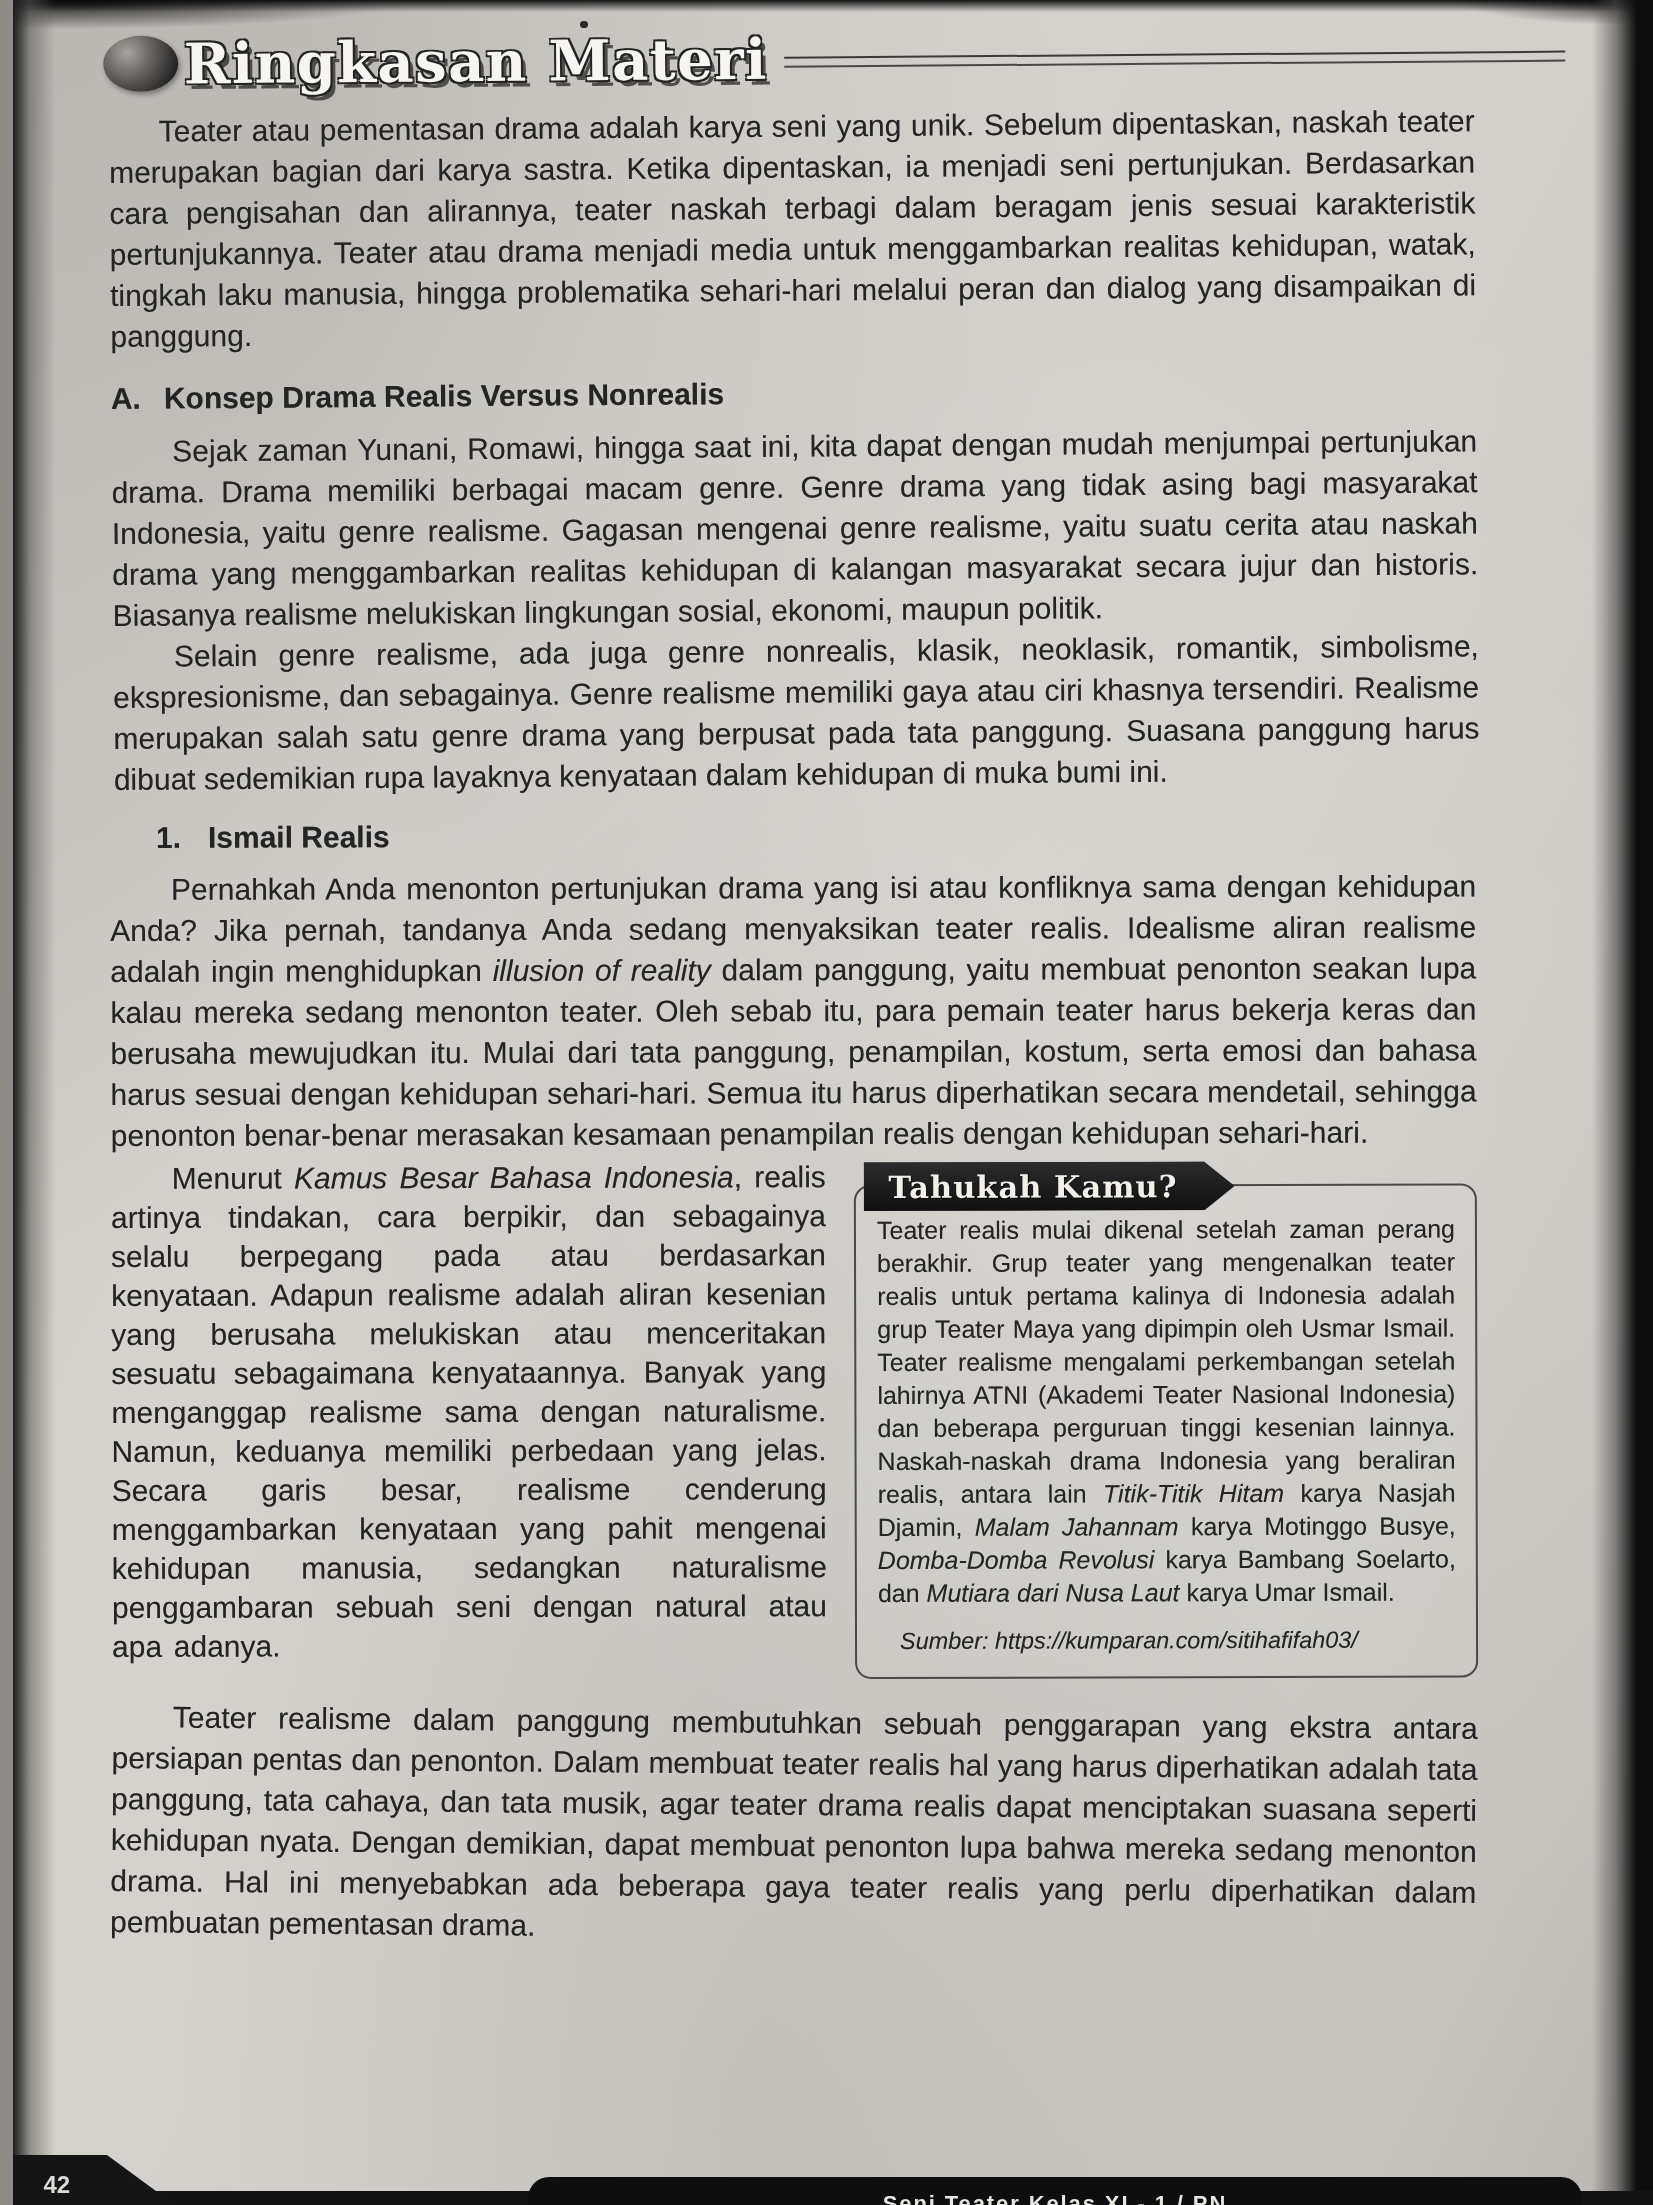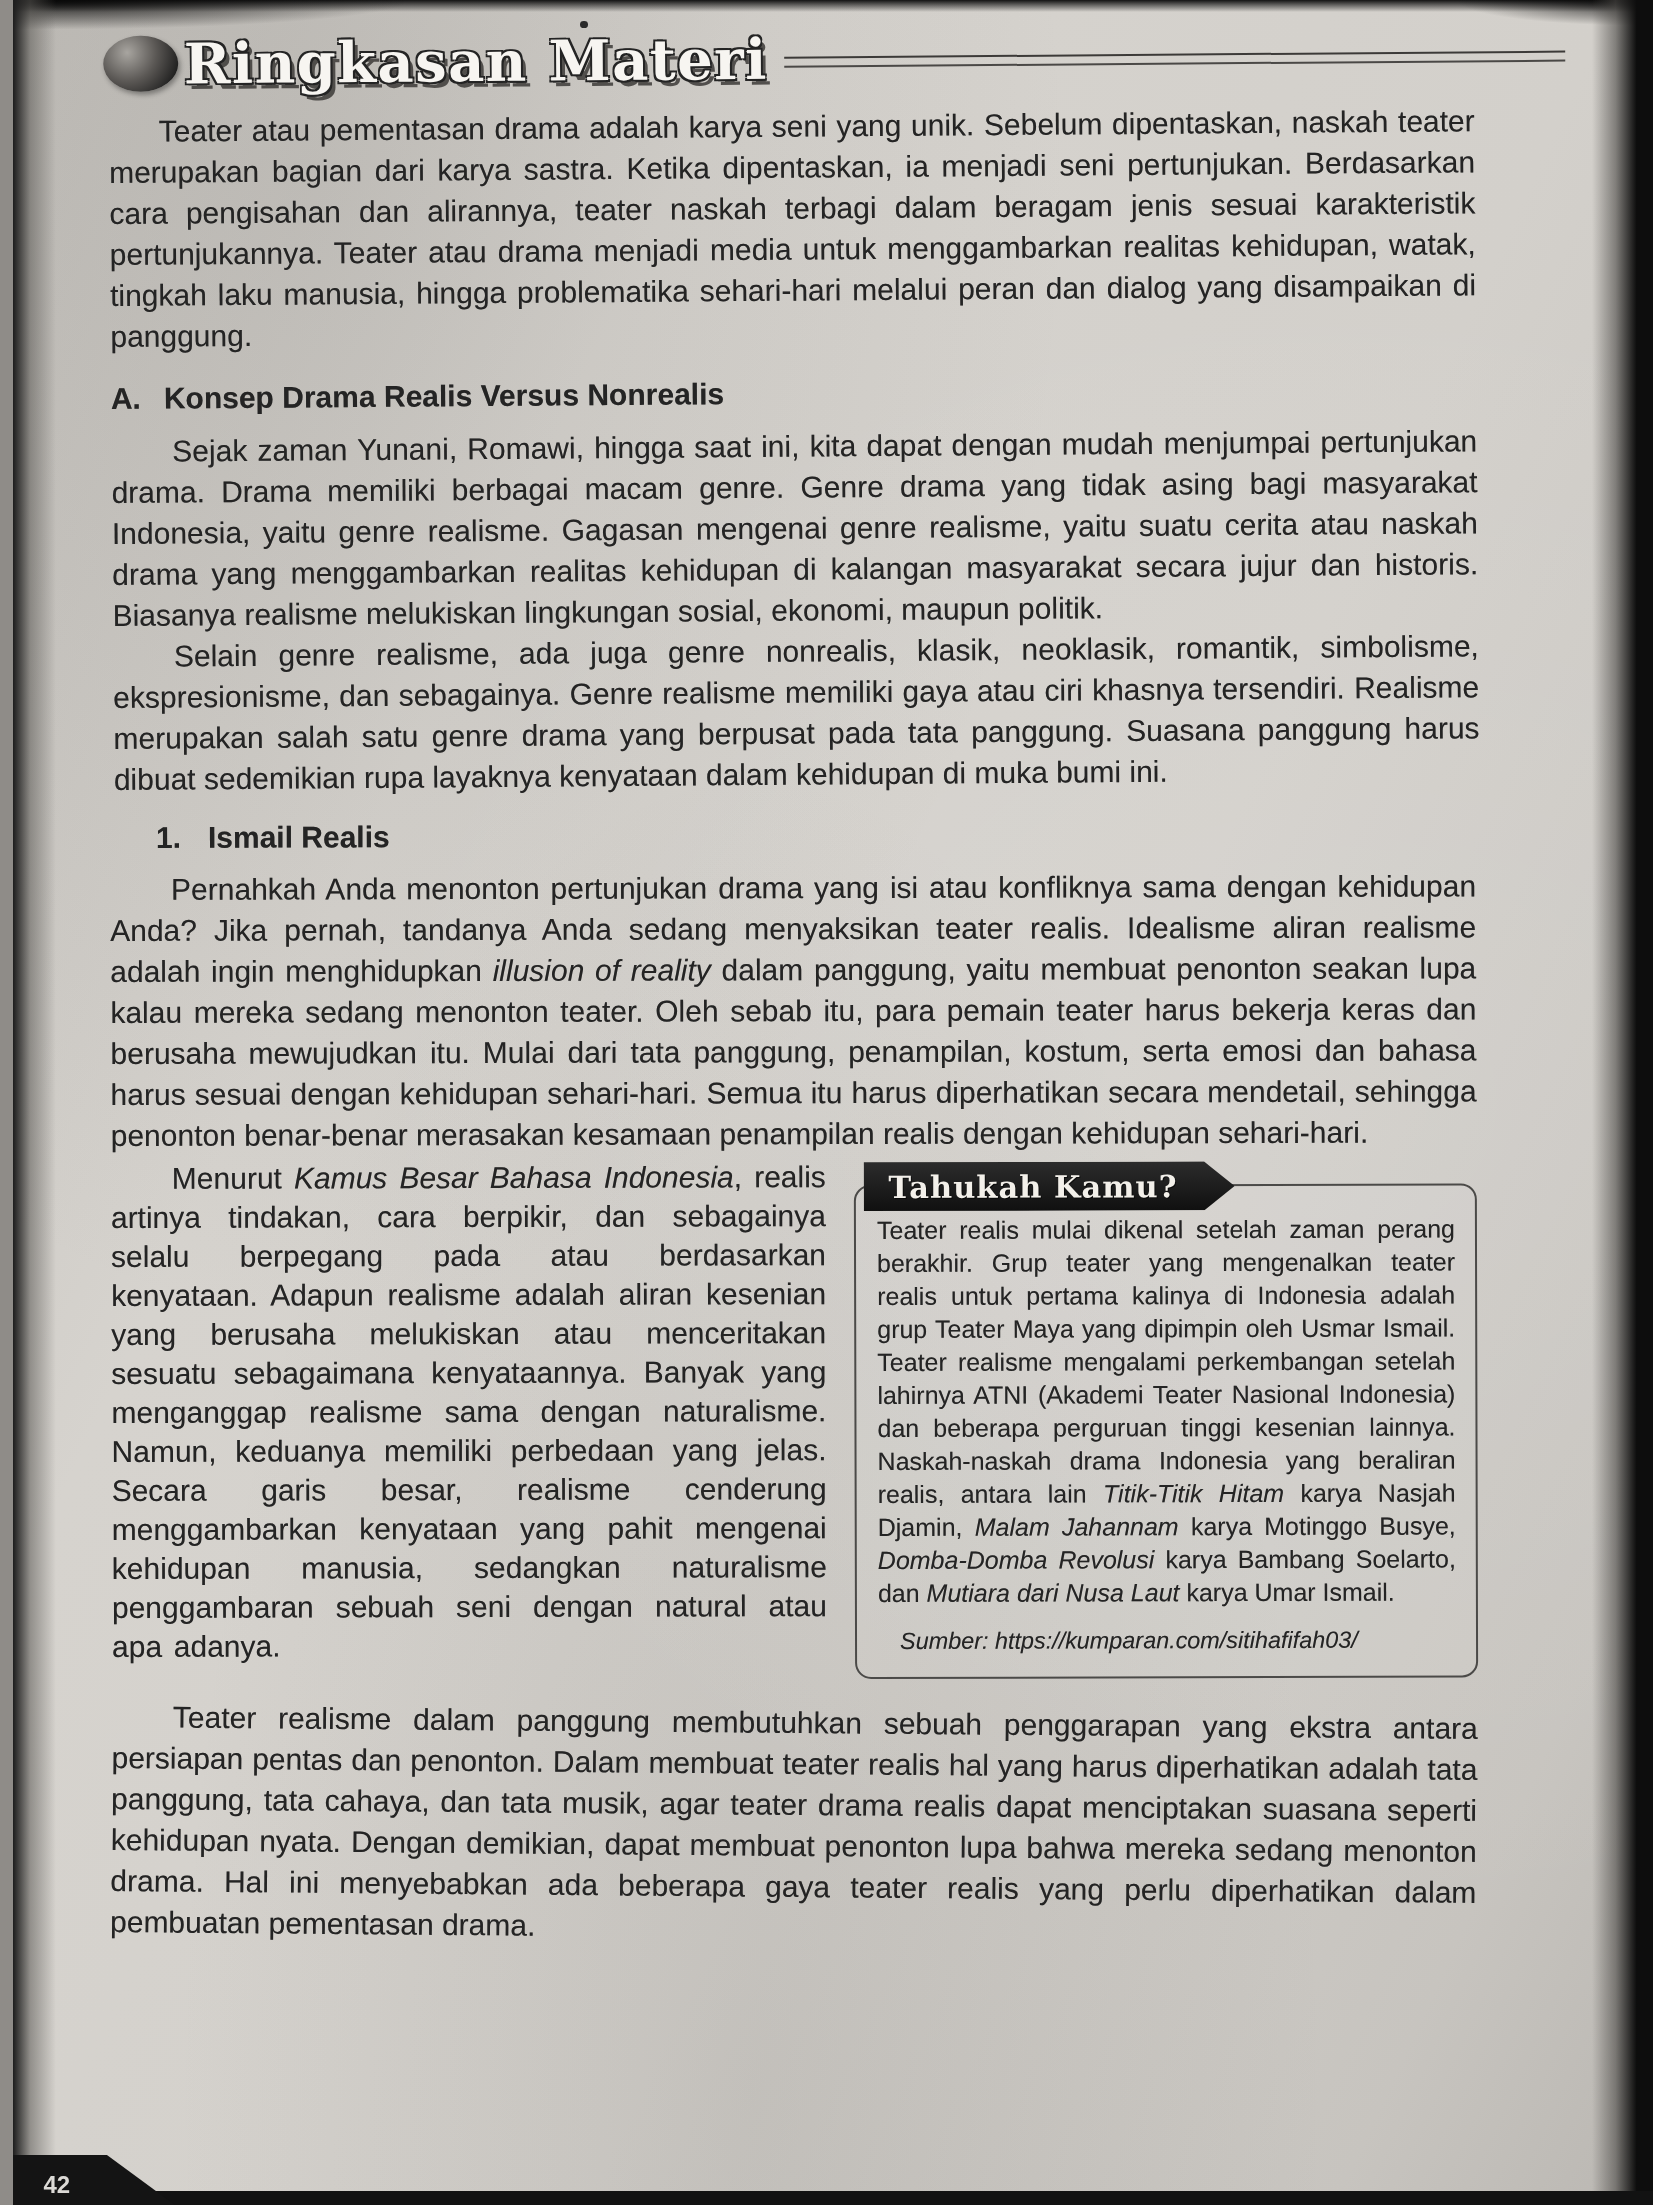--- a/index.html
+++ b/index.html
@@ -177,15 +177,18 @@
 
     <div class="tilt-bot">
       <p class="para closing">Teater realisme dalam panggung membutuhkan sebuah penggarapan yang ekstra antara persiapan pentas dan penonton. Dalam membuat teater realis hal yang harus diperhatikan adalah tata panggung, tata cahaya, dan tata musik, agar teater drama realis dapat menciptakan suasana seperti kehidupan nyata. Dengan demikian, dapat membuat penonton lupa bahwa mereka sedang menonton drama. Hal ini menyebabkan ada beberapa gaya teater realis yang perlu diperhatikan dalam pembuatan pementasan drama.</p>
     </div>
 
   </div>
 
   <div class="footer-wedge">
     <span>42</span>
   </div>
+  <div class="footer-band">
+    <span>Seni Teater Kelas XI - 1 / PN</span>
+  </div>
 
 </div>
 
 
 </body></html>

